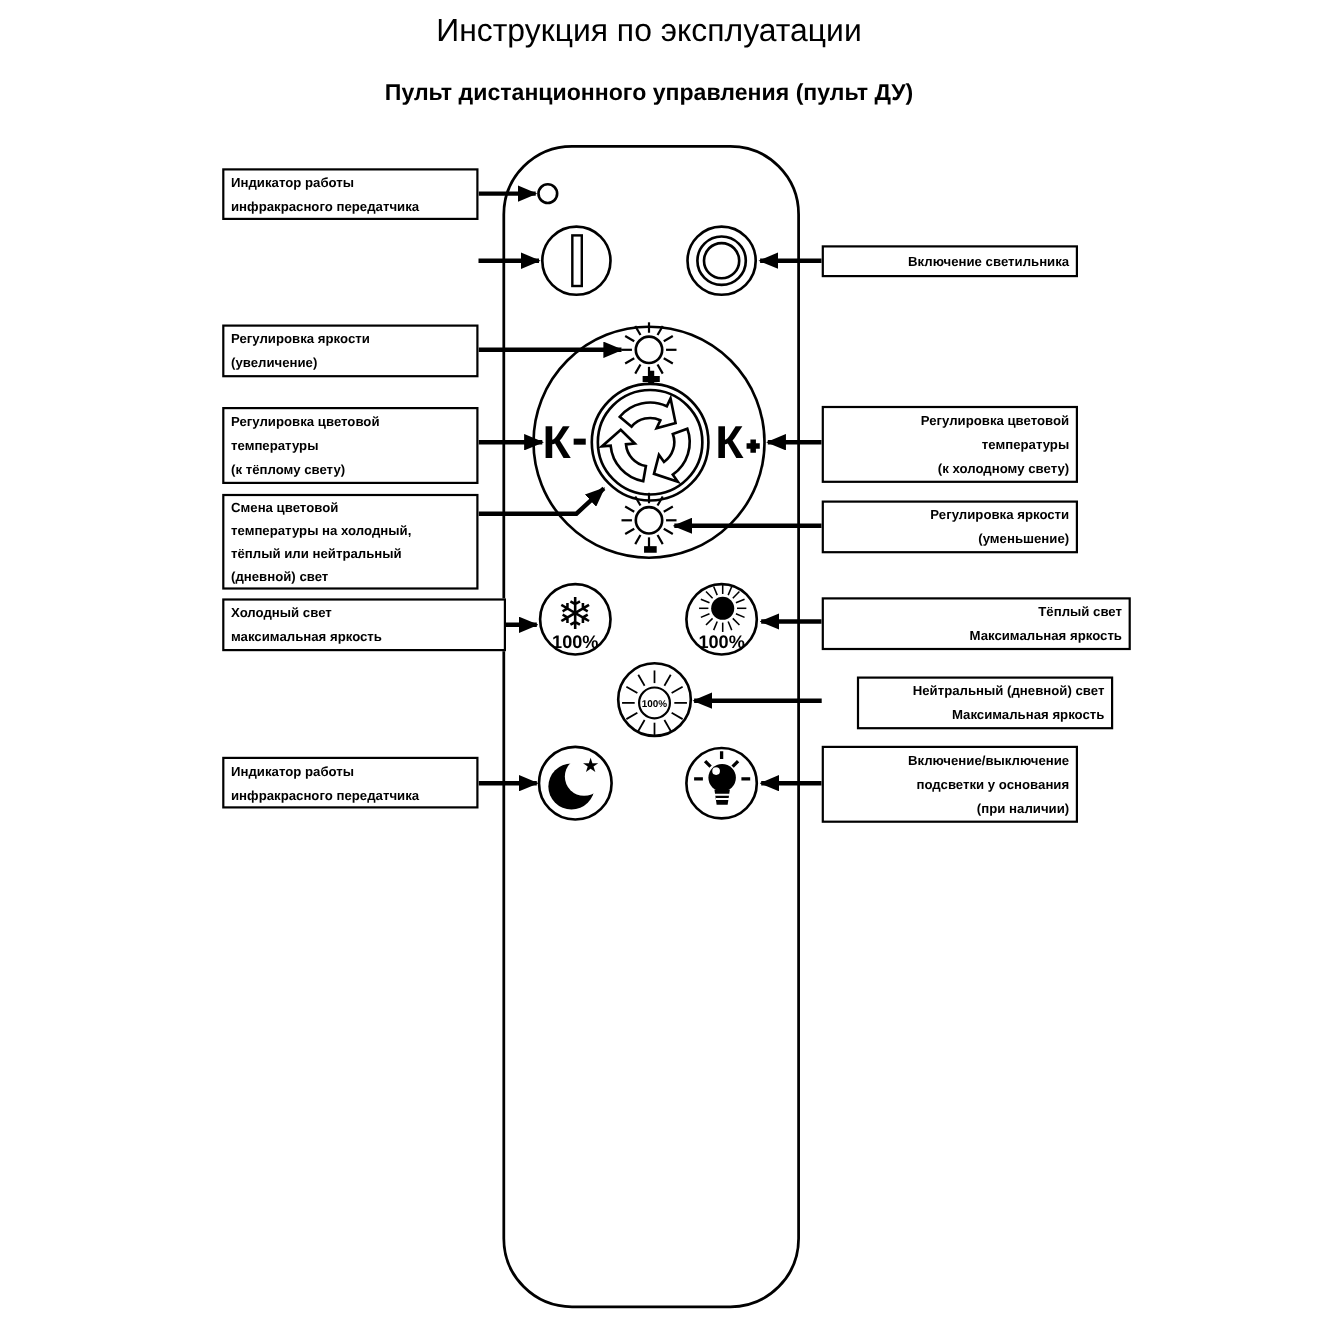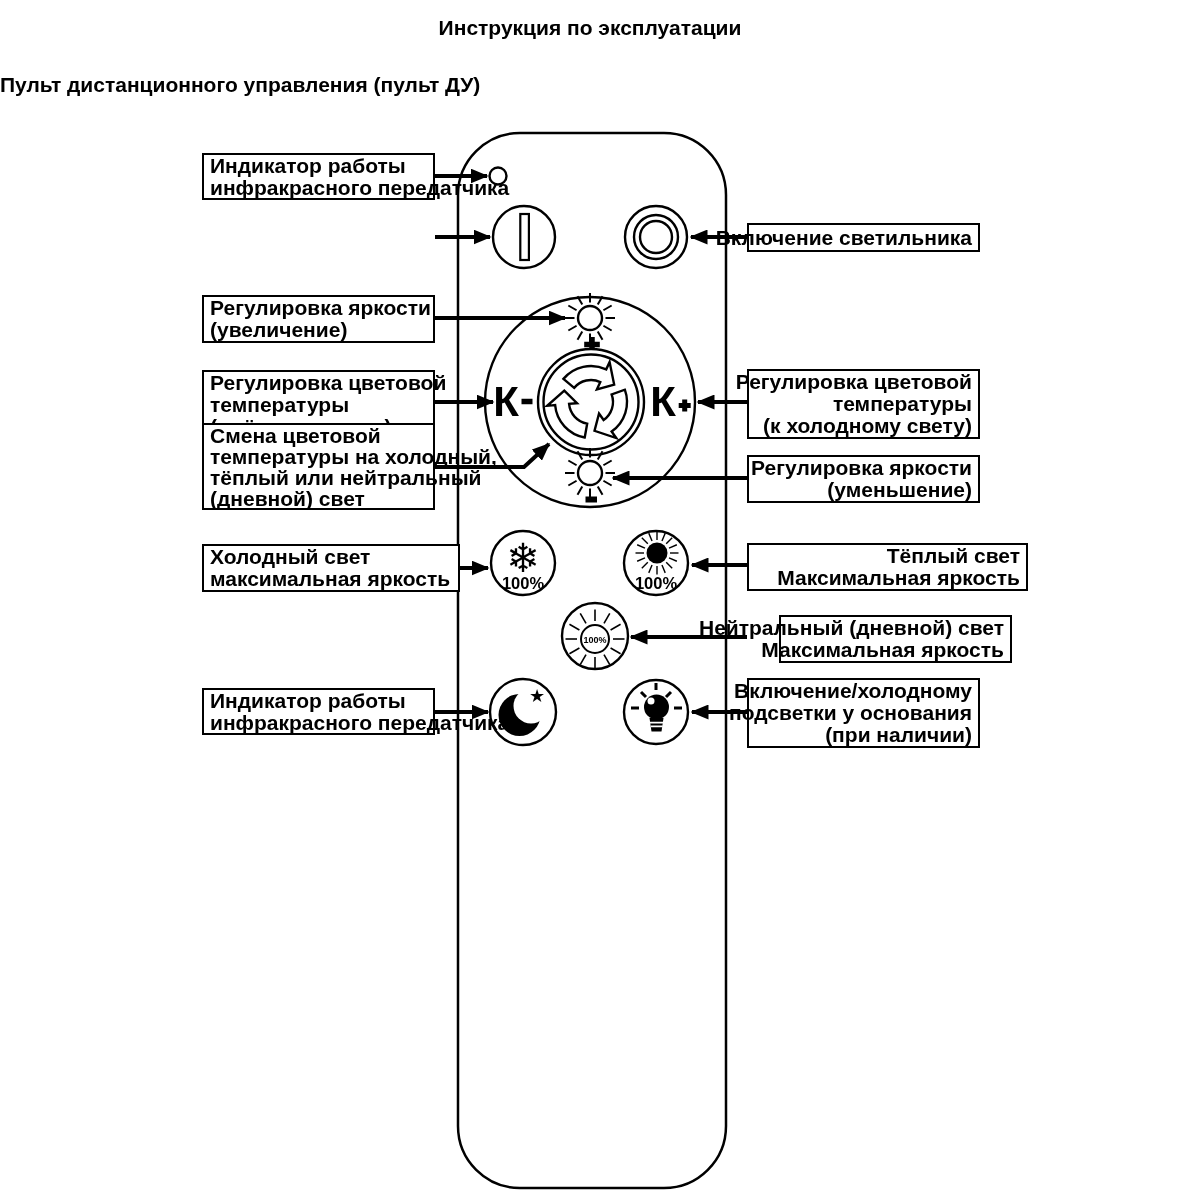--- a/index.html
+++ b/index.html
@@ -1,25 +1,25 @@
 <!DOCTYPE html>
 <html><head>
 <meta charset="utf-8">
 <style>
   html,body{margin:0;padding:0;background:#fff;}
   .stage{position:relative;width:1200px;height:1200px;background:#fff;overflow:hidden;
          font-family:"Liberation Sans",sans-serif;color:#000;}
   .title{position:absolute;left:0;top:11px;width:1180px;text-align:center;
-         font-size:21px;font-weight:700;line-height:34px;}
-  .subtitle{position:absolute;left:0;top:72px;width:1180px;text-align:left;
+         font-size:29px;font-weight:400;line-height:34px;}
+  .subtitle{position:absolute;left:0;top:72px;width:1180px;text-align:center;
          font-size:21px;font-weight:700;line-height:26px;}
   .diagram-svg{position:absolute;left:0;top:0;}
   .callout{position:absolute;box-sizing:border-box;border:2px solid #000;background:#fff;
            display:flex;align-items:center;white-space:pre;
-           font-size:21px;font-weight:700;line-height:22px;padding:0 6px;}
+           font-size:12px;font-weight:700;line-height:22px;padding:0 6px;}
   .callout.right{justify-content:flex-end;text-align:right;}
   .callout.lines4{line-height:21px;}
   svg text{font-family:"Liberation Sans",sans-serif;}
   .pct{font-size:16.5px;font-weight:700;}
   .pct-small{font-size:9px;font-weight:700;}
 </style>
 </head>
 <body>
 
 <div class="stage">
@@ -193,36 +193,36 @@
     </g>
   </svg>
 
   <div class="callout" style="left:202px;top:153px;width:233px;height:47px;">Индикатор работы
 инфракрасного передатчика</div>
   <div class="callout" style="left:202px;top:295px;width:233px;height:48px;">Регулировка яркости
 (увеличение)</div>
   <div class="callout" style="left:202px;top:370px;width:233px;height:70px;">Регулировка цветовой
 температуры
 (к тёплому свету)</div>
-  <div class="callout lines4" style="left:202px;top:423px;width:233px;height:87px;">Смена цветовой
+  <div class="callout lines4" style="left:202px;top:449px;width:233px;height:87px;">Смена цветовой
 температуры на холодный,
 тёплый или нейтральный
 (дневной) свет</div>
   <div class="callout" style="left:202px;top:544px;width:258px;height:48px;">Холодный свет
 максимальная яркость</div>
   <div class="callout" style="left:202px;top:688px;width:233px;height:47px;">Индикатор работы
 инфракрасного передатчика</div>
 
   <div class="callout right" style="left:747px;top:223px;width:233px;height:29px;">Включение светильника</div>
   <div class="callout right" style="left:747px;top:369px;width:233px;height:70px;">Регулировка цветовой
 температуры
 (к холодному свету)</div>
   <div class="callout right" style="left:747px;top:455px;width:233px;height:48px;">Регулировка яркости
 (уменьшение)</div>
   <div class="callout right" style="left:747px;top:543px;width:281px;height:48px;">Тёплый свет
 Максимальная яркость</div>
   <div class="callout right" style="left:779px;top:615px;width:233px;height:48px;">Нейтральный (дневной) свет
 Максимальная яркость</div>
-  <div class="callout right" style="left:747px;top:678px;width:233px;height:70px;">Включение/холодному
+  <div class="callout right" style="left:747px;top:678px;width:233px;height:70px;">Включение/выключение
 подсветки у основания
 (при наличии)</div>
 
 </div>
 
 </body></html>

